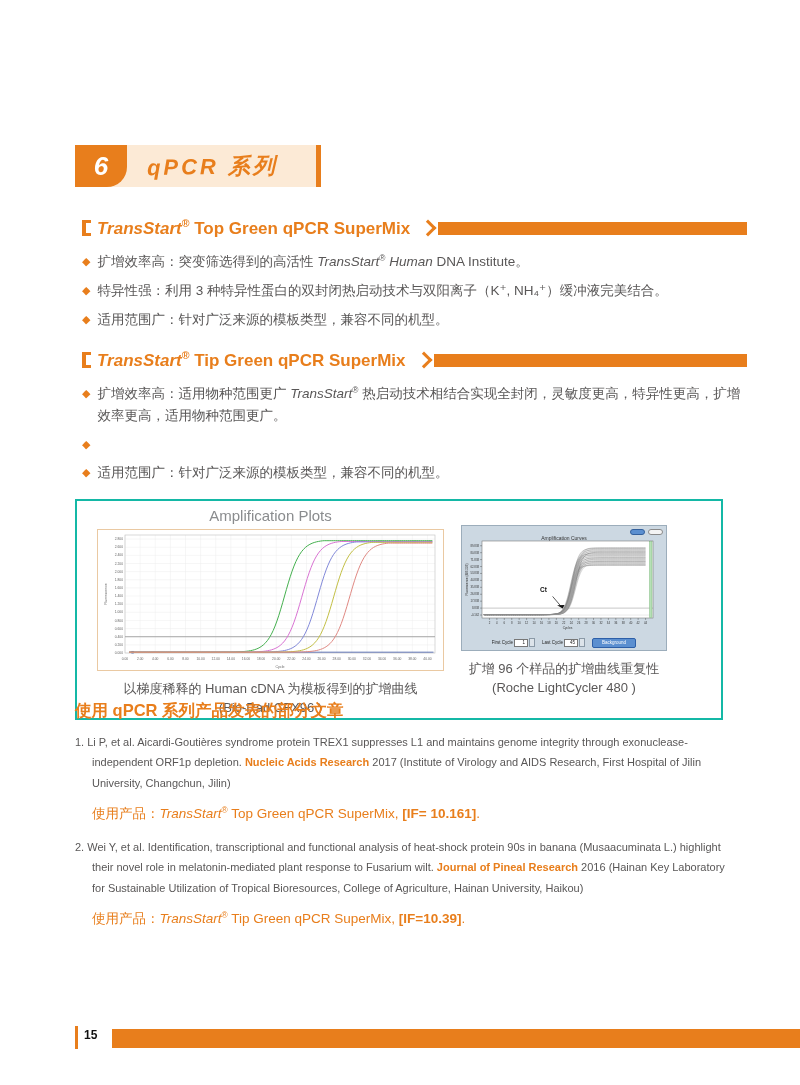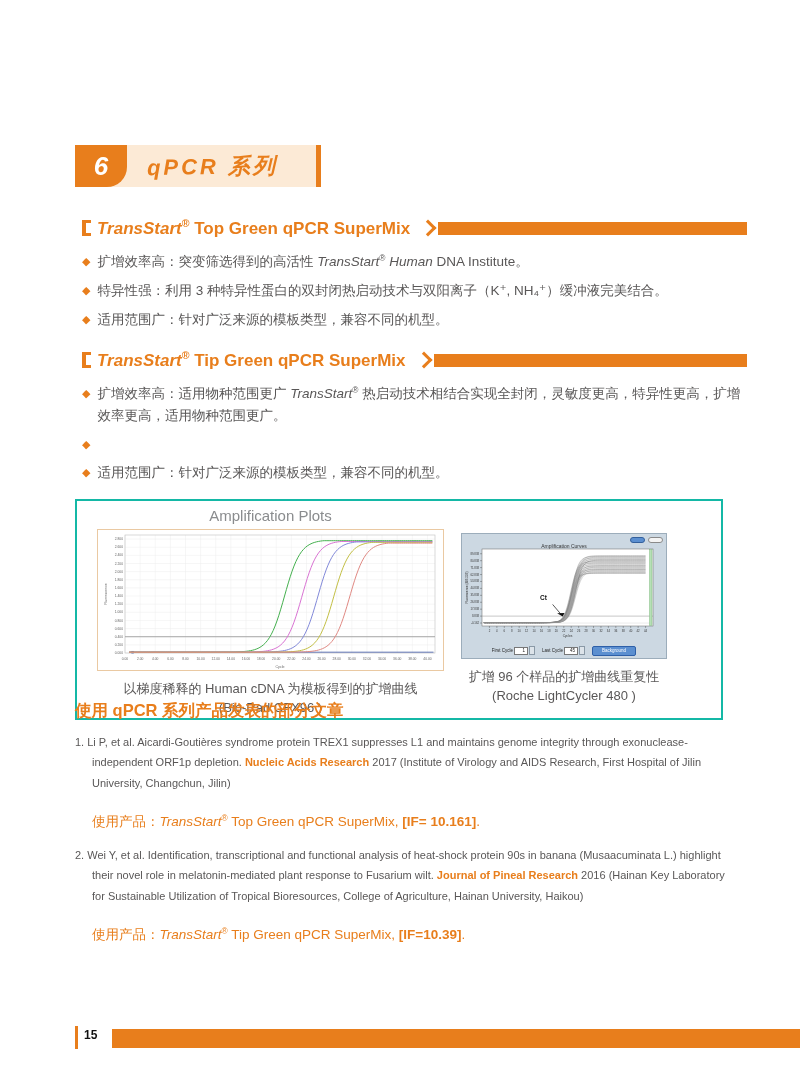--- a/index.html
+++ b/index.html
@@ -38,21 +38,21 @@
     margin-bottom:7px;align-items:flex-start;}
   .diamond{color:var(--orange);font-size:11px;line-height:1.95;flex:none;}
 
   
   .figure-box{position:absolute;left:75px;top:455px;width:648px;height:221px;
     border:2px solid #14b8a6;box-sizing:border-box;background:#fff;margin-top:44px;}
   .fig-left{position:absolute;left:20px;top:6px;width:347px;text-align:center;}
   .amp-title{font-size:15px;color:#8a8c8e;margin-bottom:5px;}
   #chart-left{width:345px;height:140px;border:1px solid #eac9a2;display:block;background:#fff;}
   .fig-caption{margin-top:9px;font-size:13px;color:var(--ink);line-height:1.45;}
-  .fig-right{position:absolute;left:380px;top:32px;width:214px;text-align:center;}
+  .fig-right{position:absolute;left:380px;top:24px;width:214px;text-align:center;}
   .lc-window{width:206px;height:126px;background:#ccd8e2;border:1px solid #9cadbb;
     box-sizing:border-box;position:relative;text-align:left;margin:0 auto;}
   .lc-titlebar{height:11px;position:relative;text-align:center;}
   .lc-title{font-size:5px;color:#333;line-height:11px;}
   .lc-btn{position:absolute;top:2.5px;width:15px;height:6px;border-radius:3px;box-sizing:border-box;}
   .lc-btn-blue{right:21px;background:#5b8fd0;border:1px solid #33609c;}
   .lc-btn-gray{right:3px;background:#f4f4f4;border:1px solid #8a8a8a;}
   #chart-right{width:204px;height:99px;display:block;}
   .lc-controls{height:13px;display:flex;align-items:center;justify-content:center;gap:7px;
     font-size:4.5px;color:#222;}
@@ -60,21 +60,21 @@
   .lc-spin{background:#fff;border:0.5px solid #777;padding:0 2px;min-width:8px;
     display:inline-block;text-align:right;line-height:6px;font-size:4.5px;}
   .spin-arrows{width:4px;height:6.5px;background:#dde4ea;border:0.5px solid #8a99a6;display:inline-block;}
   .lc-bg-btn{background:#5b8fd0;border:0.5px solid #2d5fa8;border-radius:2px;color:#fff;
     padding:1.5px 9px;font-size:4.5px;line-height:5px;text-align:center;}
 
   
   .articles{position:absolute;left:75px;top:700px;width:662px;}
   .articles-heading{font-size:16.5px;color:var(--orange);font-weight:bold;margin:0 0 10px;}
   .ref-citation{padding-left:17px;text-indent:-17px;margin:0;font-size:11px;color:var(--ink);line-height:1.85;}
-  .ref-product{padding-left:17px;margin:17px 0 10px;font-size:13.5px;color:var(--orange);line-height:1.85;}
+  .ref-product{padding-left:17px;margin:9px 0 10px;font-size:13.5px;color:var(--orange);line-height:1.85;}
 
   
   .seg-i{font-style:italic;}
   .seg-b{font-weight:bold;}
   .seg-sup{vertical-align:super;font-size:0.62em;}
   .seg-ob{color:var(--orange);font-weight:bold;}
 
   
   .footer-tick{position:absolute;left:75px;top:1026px;width:3px;height:23px;background:var(--orange);}
   .footer-page{position:absolute;left:84px;top:1028px;font-size:12px;font-weight:bold;color:#111;}

